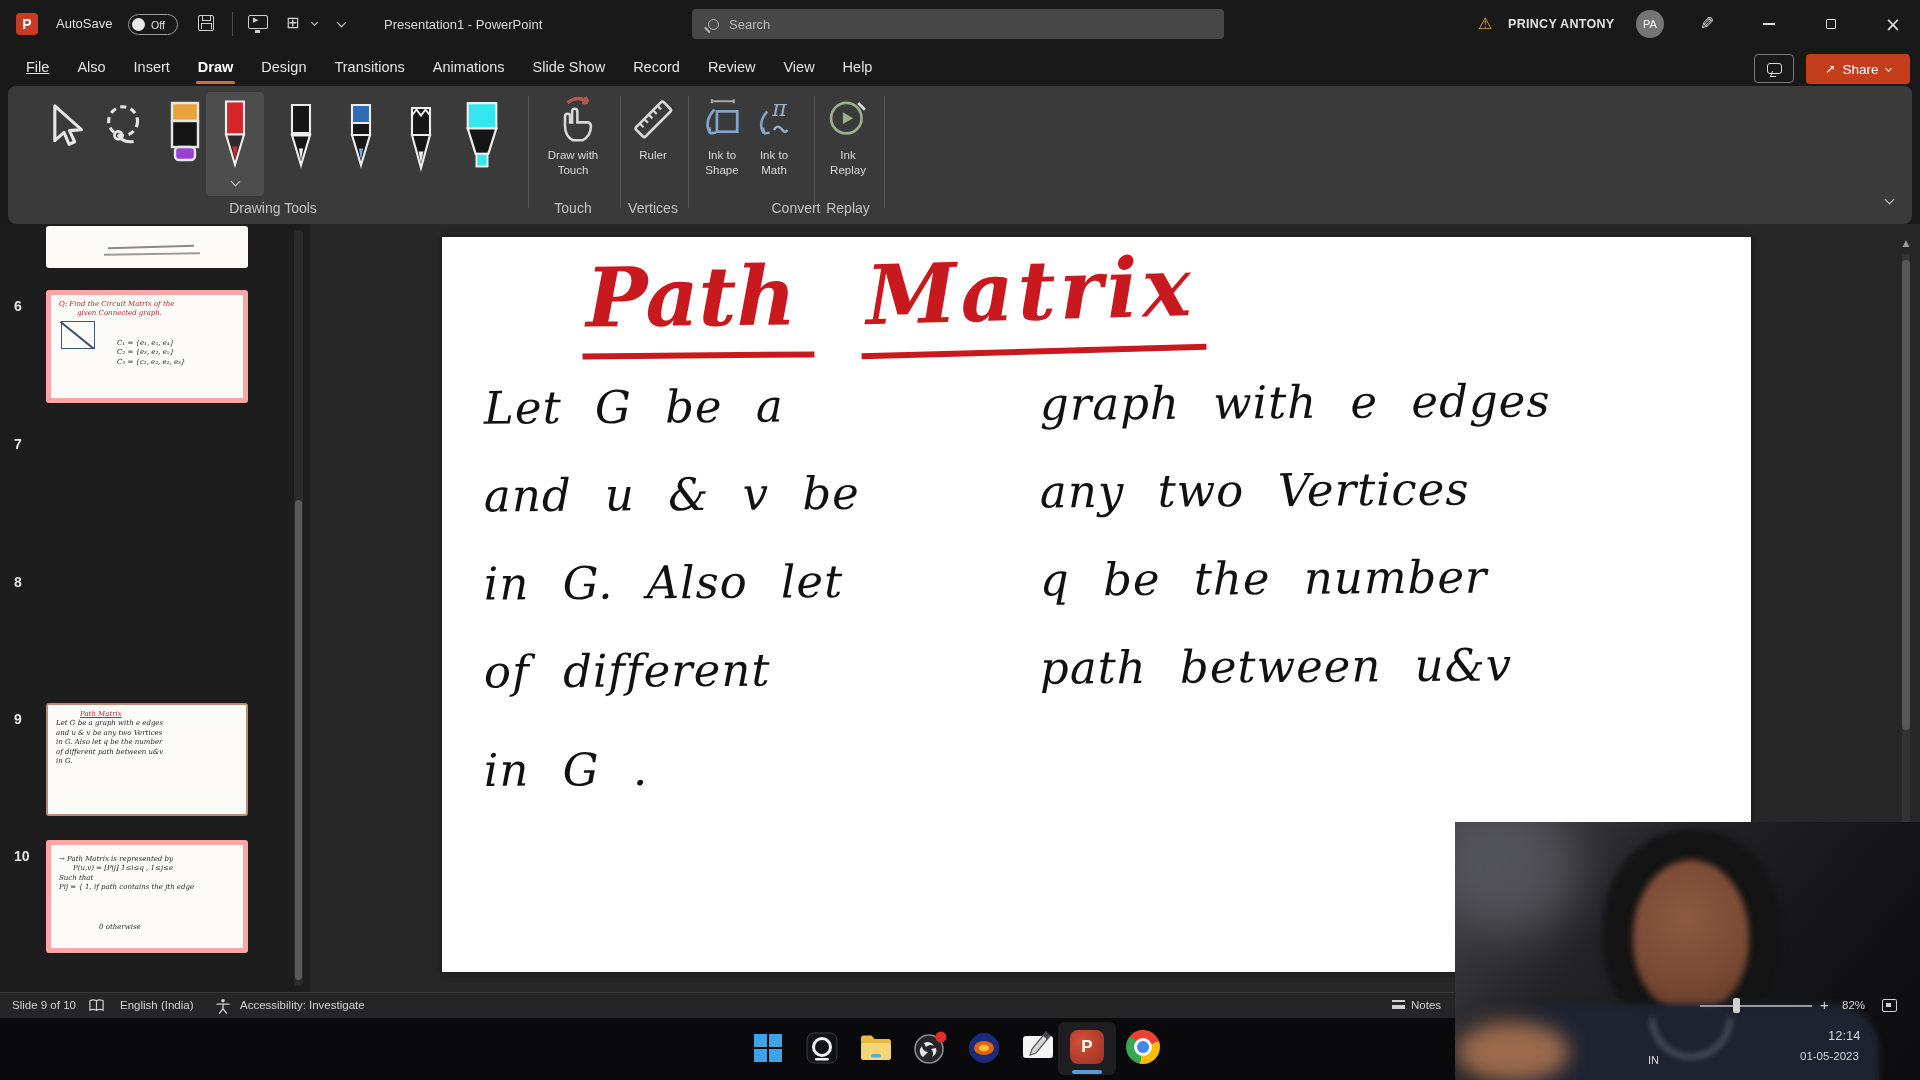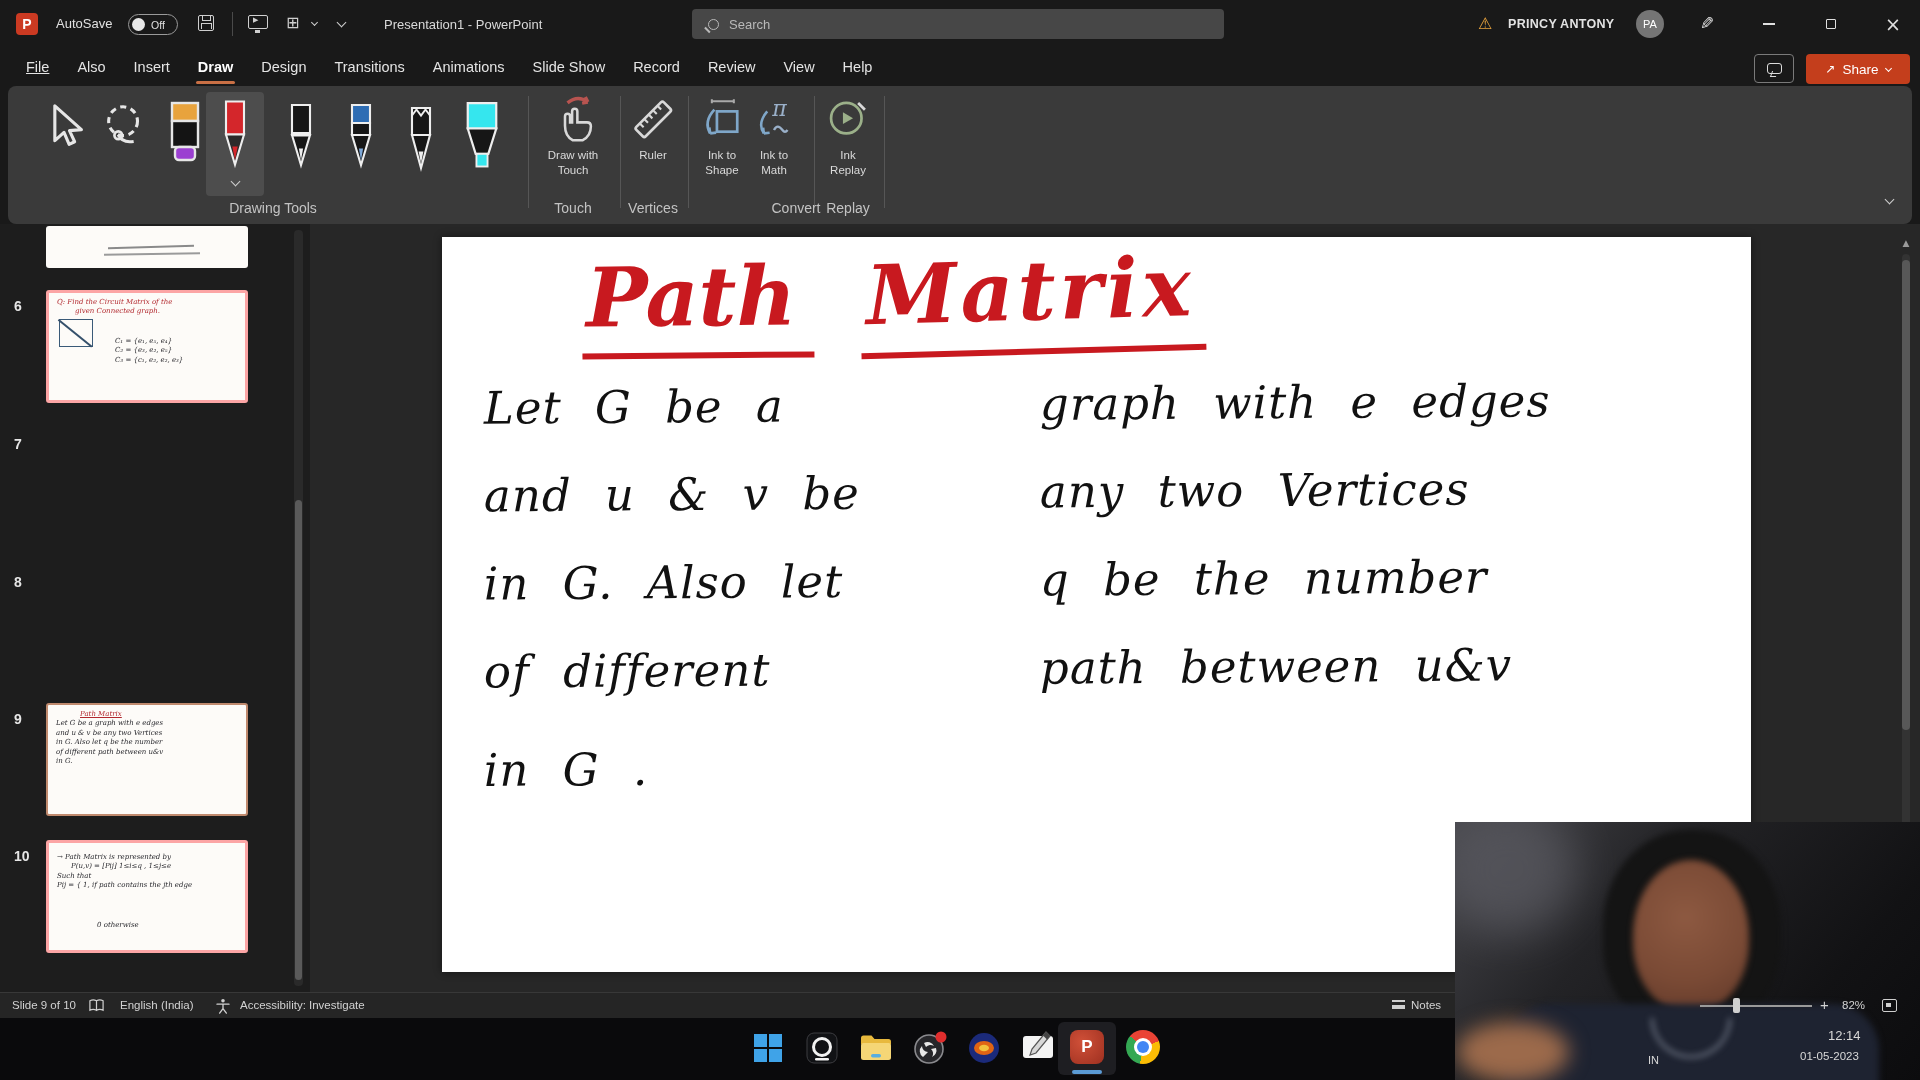--- a/index.html
+++ b/index.html
@@ -66,21 +66,21 @@
   .rb-sep { position:absolute; top:10px; width:1px; height:112px; background:#565656; }
   .group-label { position:absolute; top:114px; font-size:14px; color:#c3c3c3; text-align:center; transform:translateX(-50%); white-space:nowrap; }
   .rb-btn-label { position:absolute; font-size:11.5px; color:#dadada; text-align:center; transform:translateX(-50%); line-height:15px; white-space:nowrap; }
   .tool { position:absolute; }
   .selected-pen-box { position:absolute; left:198px; top:6px; width:58px; height:104px; background:#4d4d4d; border-radius:4px; }
   .pen-chev { position:absolute; left:26px; top:86px; }
   .collapse-chev { position:absolute; left:1878px; top:110px; }
 
   
   #thumbpanel { position:absolute; left:0; top:224px; width:310px; height:768px; background:#1d1d1d; }
-  .thumb { position:absolute; left:46px; width:202px; height:113px; background:#fdfbf8; border-radius:3px; border:3px solid #fca5a5; overflow:hidden; }
+  .thumb { position:absolute; left:46px; width:202px; height:113px; background:#fdfbf8; border-radius:3px; border:5px solid #fca5a5; overflow:hidden; }
   .thumb.selected { border:2px solid #c08a6e; }
   .thumb-num { position:absolute; left:14px; width:24px; text-align:left; font-size:14px; font-weight:bold; color:#e6e6e6; }
   .mini { font-family:"DejaVu Serif", serif; font-style:italic; line-height:1.35; padding:5px 4px 0 8px; }
   .mini div { white-space:nowrap; }
   .mini .r { color:#b2282e; }
   .mini .k { color:#27272c; }
   .mini-title { text-align:center; text-decoration:underline; }
   .graph-doodle { position:absolute; left:10px; top:26px; width:34px; height:28px; border:1.5px solid #3a5a78; }
   .graph-doodle::after { content:""; position:absolute; left:-1px; top:-1px; width:43px; height:1.8px; background:#35506b; transform:rotate(39deg); transform-origin:0 0; }
   .partial-thumb { position:absolute; left:46px; top:2px; width:202px; height:42px; background:#fdfbf8; border-radius:3px; }

